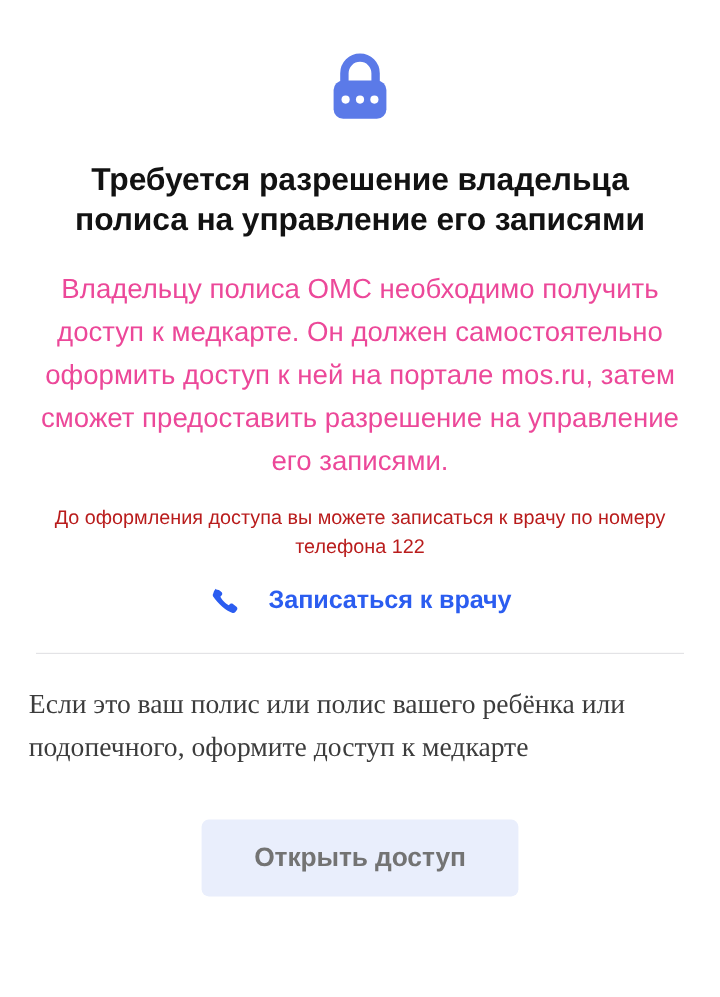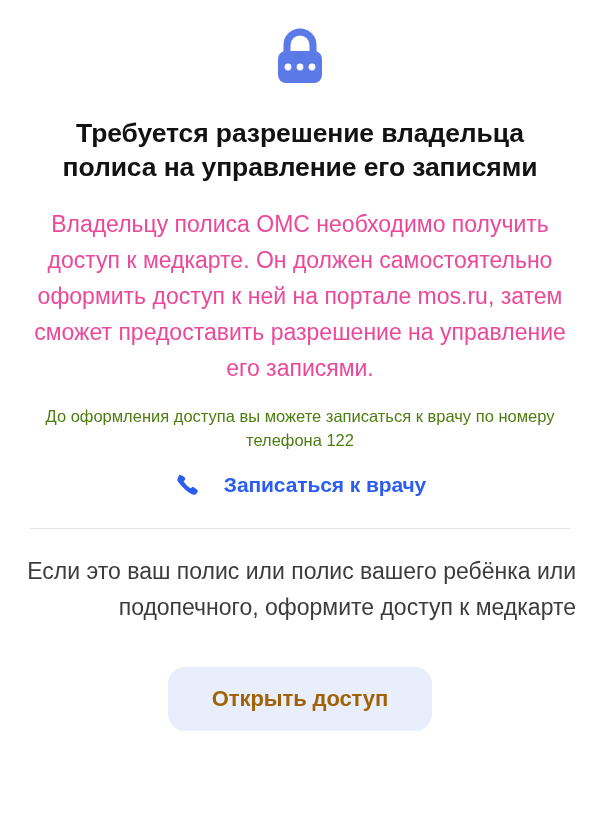--- a/index.html
+++ b/index.html
@@ -14,21 +14,21 @@
     color: #1a1a1a;
     overflow: hidden;
   }
   .screen {
     width: 600px;
     height: 831px;
     box-sizing: border-box;
     display: flex;
     flex-direction: column;
     align-items: center;
-    padding: 0 24px;
+    padding: 16px 24px;
   }
   .lock-icon-wrap {
     margin-top: 28px;
     margin-bottom: 26px;
     display: flex;
     align-items: center;
     justify-content: center;
   }
   .title {
     font-size: 26.5px;
@@ -46,21 +46,21 @@
     text-align: center;
     color: #ec4899;
     max-width: 556px;
     margin: 0 0 18px 0;
     font-weight: 400;
   }
   .note-text {
     font-size: 16.5px;
     line-height: 24px;
     text-align: center;
-    color: #4d7c0f;
+    color: #b91c1c;
     max-width: 520px;
     margin: 0 0 14px 0;
   }
   .phone-link-row {
     display: flex;
     align-items: center;
     justify-content: center;
     gap: 24px;
     margin: 6px 0 22px 0;
     cursor: pointer;
@@ -80,35 +80,36 @@
   }
   .divider {
     width: 540px;
     height: 1px;
     background: #e3e3e6;
     margin: 8px 0 24px 0;
   }
   .secondary-text {
     font-size: 23px;
     line-height: 36px;
-    text-align: right;
+    text-align: left;
     color: #3c3c3c;
     max-width: 560px;
     margin: 0 0 28px 0;
+    font-family: Liberation Serif, serif;
   }
   .primary-button {
     border: none;
     outline: none;
     background: #e9eefc;
-    color: #a16207;
+    color: #737373;
     font-family: "Liberation Sans", sans-serif;
     font-size: 22px;
     font-weight: bold;
     letter-spacing: -0.1px;
-    border-radius: 17px;
+    border-radius: 6px;
     padding: 19px 44px;
     cursor: pointer;
     margin-top: 14px;
   }
 </style>
 </head>
 <body>
 
 <div class="screen">
 

